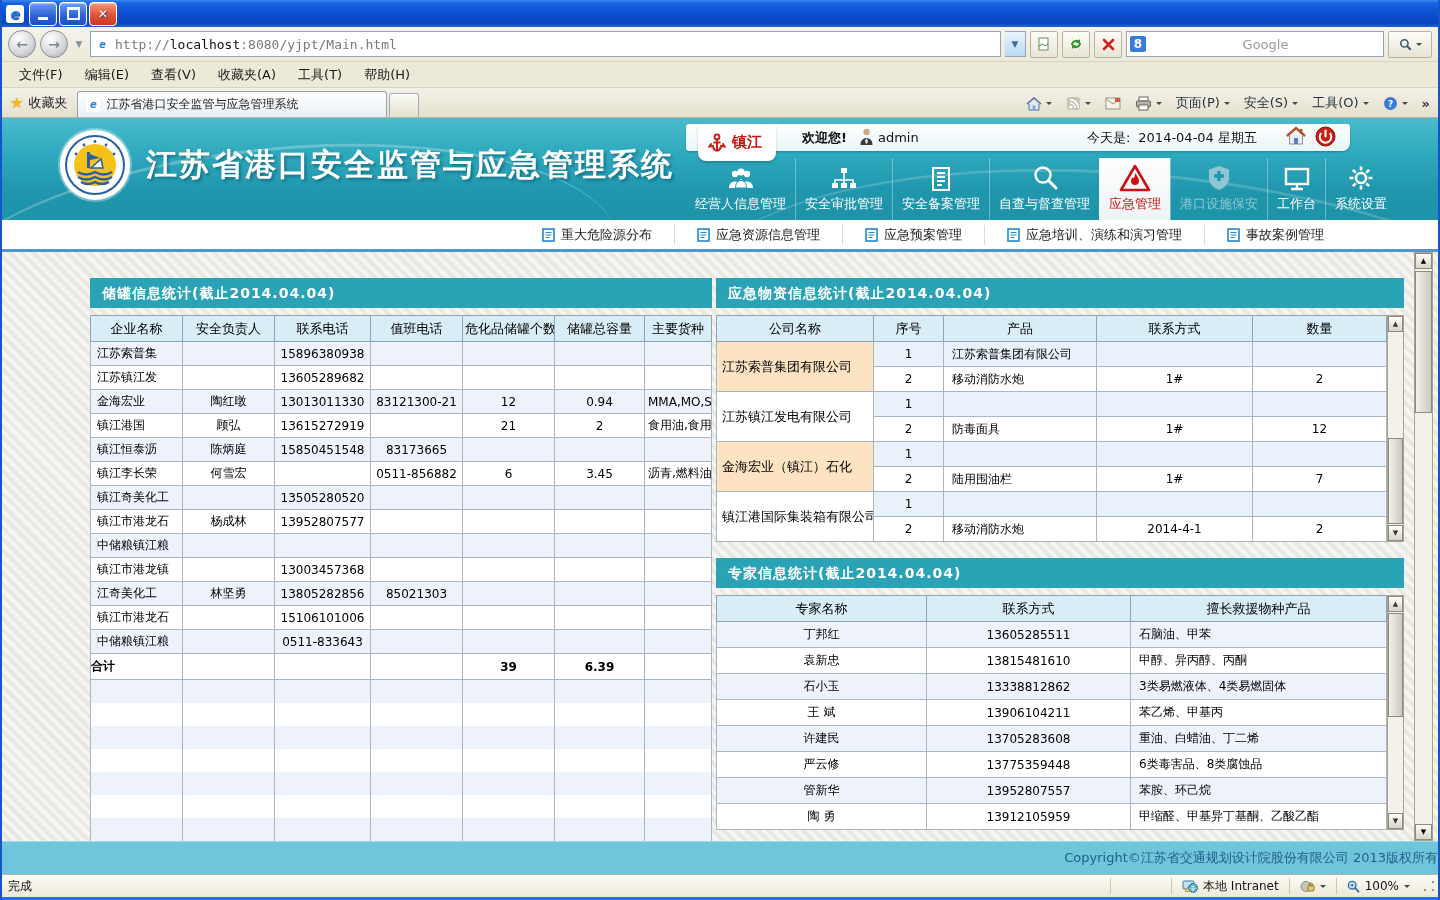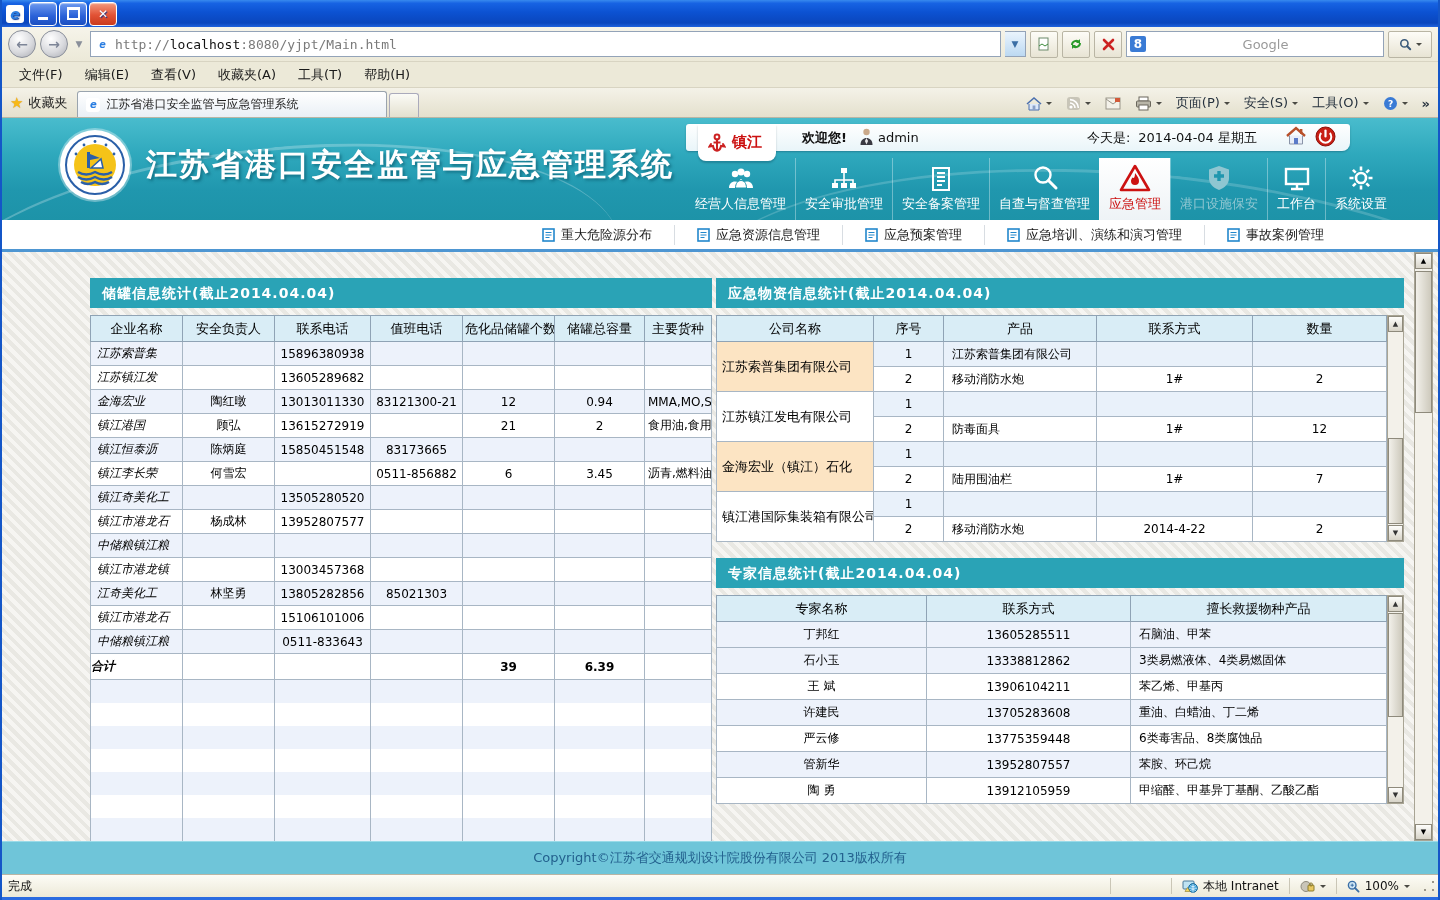--- a/index.html
+++ b/index.html
@@ -81,21 +81,21 @@
   table.grid{border-collapse:collapse;table-layout:fixed;background:#fff;font-size:12px;color:#000;}
   .grid th{background:#d9edf6;border:1px solid #8fa3b5;height:25px;font-weight:normal;font-size:13px;padding:0 2px;overflow:hidden;white-space:nowrap;}
   .grid td{border:1px solid #a8b6c4;height:23px;text-align:center;padding:0 3px;overflow:hidden;white-space:nowrap;}
   .grid tr.alt td{background:#edf2fb;}
   .grid tr.total td{font-weight:bold;height:25px;}
   .grid tr.empty td{border-top:0;border-bottom:0;}
   
   .tank-grid{width:622px;}
   .tank-grid th:nth-child(1){width:87px;}.tank-grid th:nth-child(2){width:87px;}.tank-grid th:nth-child(3){width:91px;}
   .tank-grid th:nth-child(4){width:87px;}.tank-grid th:nth-child(5){width:87px;}.tank-grid th:nth-child(6){width:85px;}
-  .tank-grid td:first-child{text-align:left;padding-left:6px;font-style:italic;}
+  .tank-grid td:first-child{text-align:left;padding-left:6px;}
   .tank-grid tr.total td:first-child{text-align:left;padding-left:0;}
   
   .sup-grid{width:671px;}
   .sup-grid th:nth-child(1){width:152px;}.sup-grid th:nth-child(2){width:65px;}.sup-grid th:nth-child(3){width:148px;}.sup-grid th:nth-child(4){width:151px;}
   .sup-grid td{height:24px;}
   .sup-grid td.company{text-align:left;padding-left:5px;background:#fff;font-size:13px;}
   .sup-grid td.company.hl{background:#fce4c3;}
   .sup-grid td.prod{text-align:left;padding-left:8px;}
   .sup-grid tr.sub1 td{background:#e9f1fa;}
   .sup-grid tr.sub1 td.company{background:#fff;}
@@ -107,21 +107,21 @@
   .exp-grid td.left{text-align:left;padding-left:8px;}
   
   .vscroll{position:absolute;top:0;bottom:0;width:17px;background:#f3f1ea;border:1px solid #a8a494;box-sizing:border-box;}
   .vscroll .sbtn{position:absolute;left:0;right:0;height:16px;background:linear-gradient(#fdfdfb,#d8d4c8);border:1px solid #8e8a7c;box-sizing:border-box;display:flex;align-items:center;justify-content:center;font-size:7px;color:#333;}
   .vscroll .up{top:0;} .vscroll .down{bottom:0;}
   .vscroll .thumb{position:absolute;left:0;right:0;background:linear-gradient(90deg,#f2f0ea,#cdc9bc);border:1px solid #8e8a7c;box-sizing:border-box;}
   .sb-sup{right:0;}
   .sb-exp{right:0;}
   .pagebar{position:absolute;right:5px;top:0;bottom:0;width:19px;background:#f3f1ea;border:1px solid #a8a494;box-sizing:border-box;}
   
-  .footer{height:32px;flex:0 0 32px;background:#6fc5d9;display:flex;align-items:center;justify-content:center;color:#23618e;font-size:13px;border-top:1px solid #9adbe8;}
+  .footer{height:32px;flex:0 0 32px;background:#6fc5d9;display:flex;align-items:center;justify-content:flex-end;color:#23618e;font-size:13px;border-top:1px solid #9adbe8;}
   .statusbar{height:22px;flex:0 0 22px;background:linear-gradient(#fdfcf6,#ece9d8);border-top:1px solid #b9b5a4;border-bottom:3px solid #2a6be0;display:flex;align-items:center;font-size:12px;color:#111;padding-left:6px;box-sizing:content-box;}
   .statusbar .zone{display:flex;align-items:center;gap:5px;padding:0 10px;border-left:1px solid #cac6b6;height:16px;}
   .statusbar .fill{flex:1;}
   .grip{width:14px;height:14px;margin:0 2px;background:
     radial-gradient(circle at 11px 3px,#9a968a 1.3px,transparent 1.5px),
     radial-gradient(circle at 11px 11px,#9a968a 1.3px,transparent 1.5px),
     radial-gradient(circle at 3px 11px,#9a968a 1.3px,transparent 1.5px);}
 </style>
 </head>
 <body>
@@ -690,21 +690,21 @@
               <tr class="sub1">
                 <td rowspan="2" class="company">镇江港国际集装箱有限公司</td>
                 <td>1</td>
                 <td class="prod"></td>
                 <td></td>
                 <td></td>
               </tr>
               <tr class="sub2">
                 <td>2</td>
                 <td class="prod">移动消防水炮</td>
-                <td>2014-4-22</td>
+                <td>2014-4-1</td>
                 <td>2</td>
               </tr>
             </tbody>
         </table>
         <div class="vscroll sb-sup">
           <div class="sbtn up">▲</div>
           <div class="thumb" style="bottom:17px;height:86px;"></div>
           <div class="sbtn down">▼</div>
         </div>
       </div>
@@ -720,20 +720,25 @@
               <th>联系方式</th>
               <th>擅长救援物种产品</th>
             </tr>
           </thead>
           <tbody>
               <tr class="alt">
                 <td class="">丁邦红</td>
                 <td class="">13605285511</td>
                 <td class="left">石脑油、甲苯</td>
               </tr>
+              <tr class="">
+                <td class="">袁新忠</td>
+                <td class="">13815481610</td>
+                <td class="left">甲醇、异丙醇、丙酮</td>
+              </tr>
               <tr class="alt">
                 <td class="">石小玉</td>
                 <td class="">13338812862</td>
                 <td class="left">3类易燃液体、4类易燃固体</td>
               </tr>
               <tr class="">
                 <td class="">王 斌</td>
                 <td class="">13906104211</td>
                 <td class="left">苯乙烯、甲基丙</td>
               </tr>

